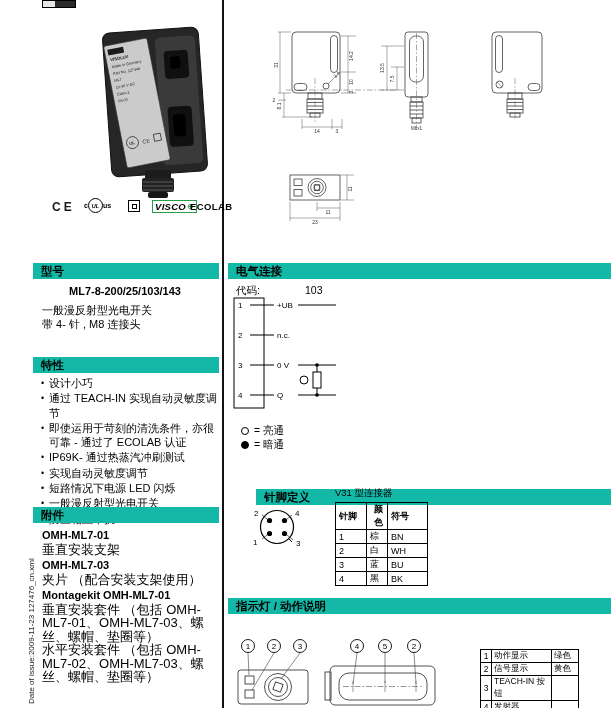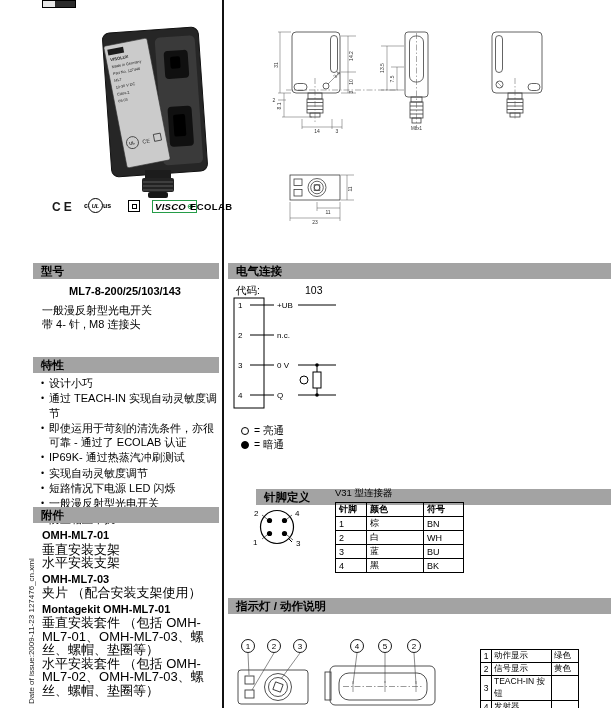--- a/index.html
+++ b/index.html
@@ -4,21 +4,21 @@
 <style>
   * { margin:0; padding:0; box-sizing:border-box; }
   html,body { width:611px; height:708px; }
   body {
     position:relative; background:#fff; color:#000; overflow:hidden;
     font-family:"Liberation Sans","DejaVu Sans",sans-serif;
   }
   .abs { position:absolute; }
   .divider { position:absolute; left:222px; top:0; width:1.5px; height:708px; background:#111; }
   .secbar {
-    position:absolute; height:16px; background:#a3a3a3;
+    position:absolute; height:16px; background:#14b8a6;
     font-size:11.5px; font-weight:bold; line-height:16px; padding-left:8px;
   }
   .lcol { left:33px; width:186px; }
   .rcol { left:228px; width:383px; }
   .txt11 { font-size:11px; line-height:14px; }
   .bold { font-weight:bold;padding-left:27px; }
   .feat-list { position:absolute; left:36px; top:376px; width:183px; }
   .feat { display:flex; font-size:11px; line-height:14.3px; margin-bottom:1px; }
   .feat .bullet { width:13px; flex:0 0 13px; text-align:center; font-size:9px; }
   .acc-list { position:absolute; left:42px; top:526px; width:177px; }
@@ -48,21 +48,21 @@
   .codrow { position:absolute; left:236px; top:284px; width:200px; font-size:10.5px; }
   .cod103 { position:absolute; left:305px; top:284px; font-size:10.5px; }
   .legend { position:absolute; left:241px; display:flex; align-items:center; font-size:10.5px; }
   .lg-sym { width:8px; height:8px; border:1px solid #000; border-radius:50%; margin-right:5px; }
   .lg-sym.fill { background:#000; }
   .v31title { position:absolute; left:335px; top:487px; font-size:9.5px; }
   table { border-collapse:collapse; }
   .pintab { position:absolute; left:335px; top:502px; }
   .pintab td,.pintab th { border:1px solid #000; font-size:9px; height:11.5px; padding:0 0 0 3px; text-align:left; }
   .pintab th { font-weight:bold; height:12px; }
-  .pintab .c1 { width:31px; } .pintab .c2 { width:57px; } .pintab .c3 { width:40px; }
+  .pintab .c1 { width:31px; } .pintab .c2 { width:21px;text-align:center; } .pintab .c3 { width:40px; }
   .indtab { position:absolute; left:480px; top:649px; }
   .indtab td { border:0.9px solid #000; font-size:8.5px; height:11.2px; padding:0 1px; }
   .indtab .n { width:11px; text-align:center; }
   .indtab .l { width:60px; padding-left:2px; }
   .indtab .c { width:27px; padding-left:2px; }
   svg text { font-family:"Liberation Sans","DejaVu Sans",sans-serif; }
 </style>
 </head>
 <body>
 
@@ -266,21 +266,20 @@
     </div>
 </div>
 
 <div class="secbar lcol" style="top:507px;">附件</div>
 <div class="acc-list">
   <div>
       <div class="acc-name">OMH-ML7-01</div>
       <div class="acc-desc">垂直安装支架</div>
     </div>
   <div>
-      <div class="acc-desc">水平安装支架</div>
     </div>
   <div>
       <div class="acc-name">OMH-ML7-03</div>
       <div class="acc-desc">夹片 （配合安装支架使用）</div>
     </div>
   <div>
       <div class="acc-name">Montagekit OMH-ML7-01</div>
       <div class="acc-desc">垂直安装套件 （包括 OMH-ML7-01、OMH-ML7-03、螺丝、螺帽、垫圈等）</div>
     </div>
   <div>

